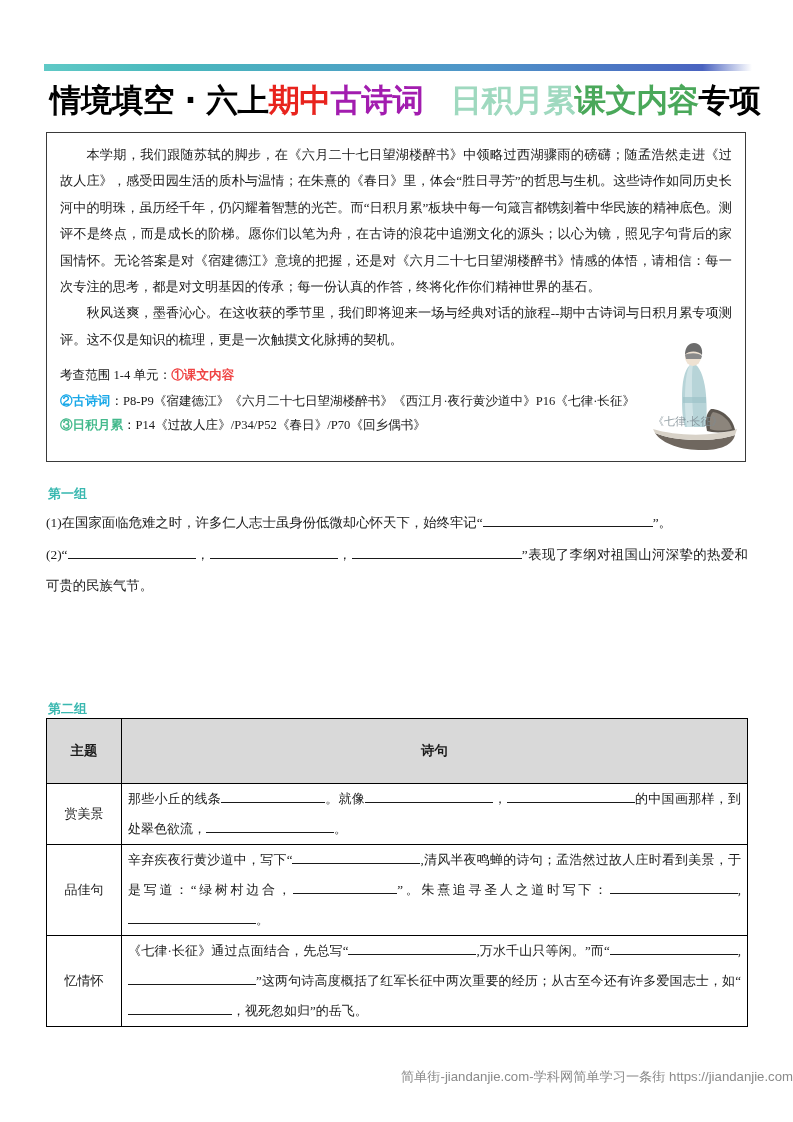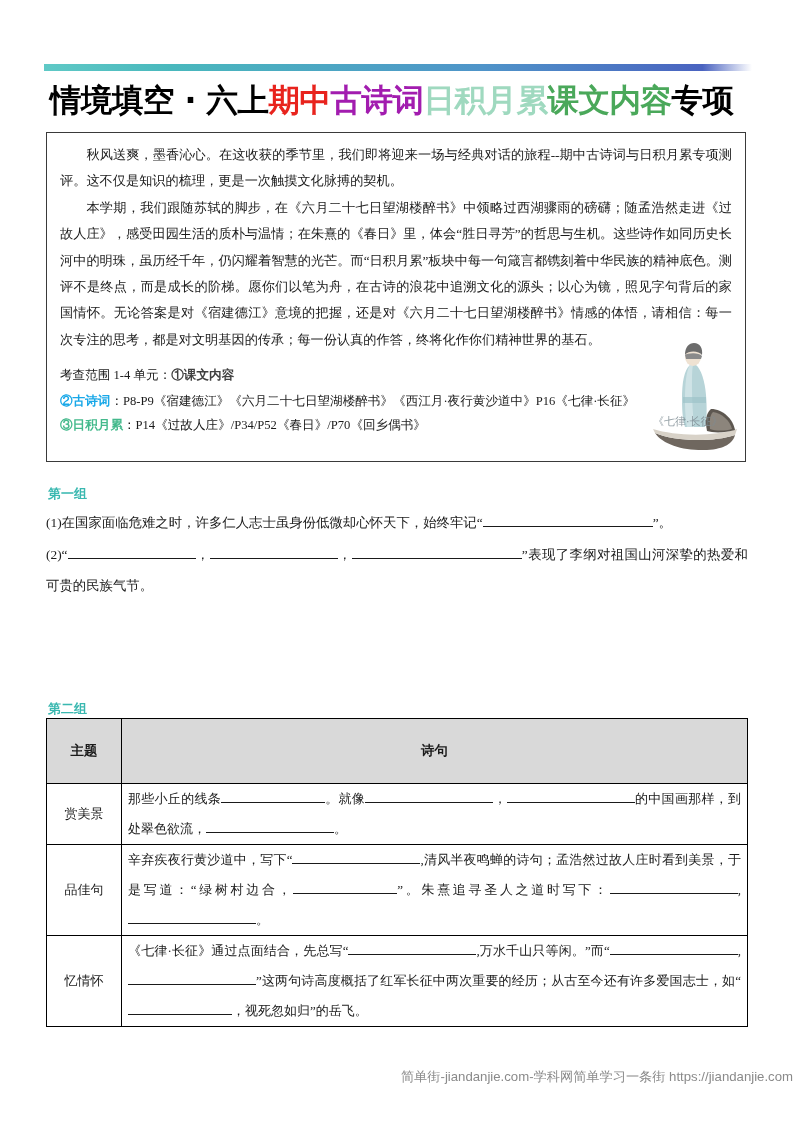--- a/index.html
+++ b/index.html
@@ -44,21 +44,21 @@
     font-family: "DejaVu Sans", "Liberation Sans", sans-serif;
     font-weight: bold;
     font-size: 31.5px;
     letter-spacing: -0.5px;
     line-height: 44px;
   }
   .banner span { display: inline; }
   .t-black { color: #000000; }
   .t-red   { color: #e8231d; }
   .t-cyan  { color: #a21caf; }
-  .t-mint  { color: #9fd9bf; }
+  .t-mint  { color: #9fd9bf; padding-left: 27px; }
   .t-green { color: #4aa85a; }
 
   
   .intro-box {
     position: absolute;
     left: 46px;
     top: 132px;
     width: 700px;
     height: 330px;
     box-sizing: border-box;
@@ -74,21 +74,21 @@
     text-align: justify;
     margin: 0;
     color: #1a1a1a;
   }
   .scope {
     margin-top: 10px;
     font-size: 12.6px;
     line-height: 24.5px;
   }
   .scope-line { white-space: nowrap; }
-  .scope-tag-green { color: #404040; font-weight: bold; font-family: Liberation Mono, monospace; }
+  .scope-tag-green { color: #ef4444; font-weight: bold; font-family: Liberation Mono, monospace; }
   .scope-tag-cyan  { color: #19a8e8; font-weight: bold; }
   .scope-tag-mint  { color: #44b98c; font-weight: bold; }
 
   
   .illus {
     position: absolute;
     right: 4px;
     bottom: 2px;
     width: 92px;
     height: 122px;
@@ -175,22 +175,22 @@
 
 <div class="page">
 
   <div class="top-rule"></div>
 
   <div class="banner">
     <span class="t-black">情境填空 · 六上</span><span class="t-red">期中</span><span class="t-cyan">古诗词</span><span class="t-mint">日积月累</span><span class="t-green">课文内容</span><span class="t-black">专项</span>
   </div>
 
   <div class="intro-box">
+    <p class="intro-p">本学期，我们跟随苏轼的脚步，在《六月二十七日望湖楼醉书》中领略过西湖骤雨的磅礴；随孟浩然走进《过故人庄》，感受田园生活的质朴与温情；在朱熹的《春日》里，体会“胜日寻芳”的哲思与生机。这些诗作如同历史长河中的明珠，虽历经千年，仍闪耀着智慧的光芒。而“日积月累”板块中每一句箴言都镌刻着中华民族的精神底色。测评不是终点，而是成长的阶梯。愿你们以笔为舟，在古诗的浪花中追溯文化的源头；以心为镜，照见字句背后的家国情怀。无论答案是对《宿建德江》意境的把握，还是对《六月二十七日望湖楼醉书》情感的体悟，请相信：每一次专注的思考，都是对文明基因的传承；每一份认真的作答，终将化作你们精神世界的基石。</p>
     <p class="intro-p">秋风送爽，墨香沁心。在这收获的季节里，我们即将迎来一场与经典对话的旅程--期中古诗词与日积月累专项测评。这不仅是知识的梳理，更是一次触摸文化脉搏的契机。</p>
-    <p class="intro-p">本学期，我们跟随苏轼的脚步，在《六月二十七日望湖楼醉书》中领略过西湖骤雨的磅礴；随孟浩然走进《过故人庄》，感受田园生活的质朴与温情；在朱熹的《春日》里，体会“胜日寻芳”的哲思与生机。这些诗作如同历史长河中的明珠，虽历经千年，仍闪耀着智慧的光芒。而“日积月累”板块中每一句箴言都镌刻着中华民族的精神底色。测评不是终点，而是成长的阶梯。愿你们以笔为舟，在古诗的浪花中追溯文化的源头；以心为镜，照见字句背后的家国情怀。无论答案是对《宿建德江》意境的把握，还是对《六月二十七日望湖楼醉书》情感的体悟，请相信：每一次专注的思考，都是对文明基因的传承；每一份认真的作答，终将化作你们精神世界的基石。</p>
 
     <div class="scope">
       <div class="scope-line">
         <span>考查范围 1-4 单元：</span><span class="scope-tag-green">①课文内容</span>
       </div>
       <div class="scope-line">
         <span class="scope-tag-cyan">②古诗词</span><span>：P8-P9《宿建德江》《六月二十七日望湖楼醉书》《西江月·夜行黄沙道中》P16《七律·长征》</span>
       </div>
       <div class="scope-line">
         <span class="scope-tag-mint">③日积月累</span><span>：P14《过故人庄》/P34/P52《春日》/P70《回乡偶书》</span>

